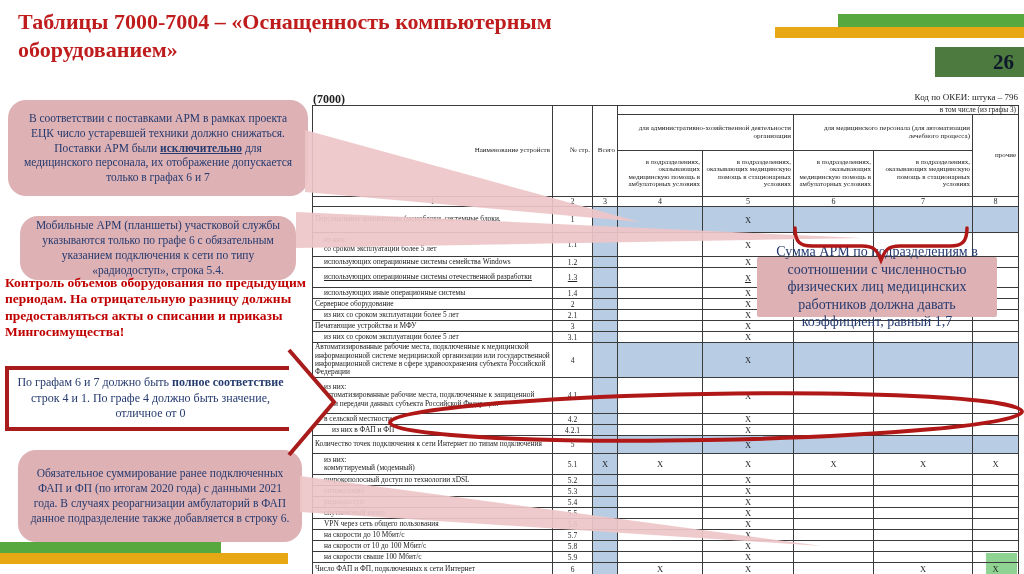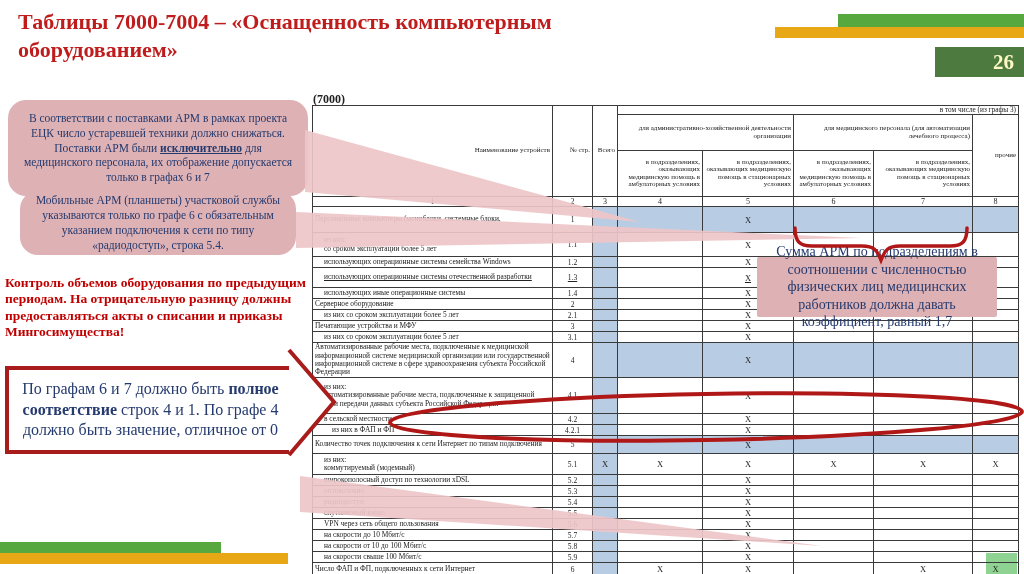--- a/index.html
+++ b/index.html
@@ -11,39 +11,39 @@
   .slide{position:relative;width:1024px;height:574px;background:#fff;overflow:hidden;
          font-family:"Liberation Serif",serif;color:#222;}
   
   .bar{position:absolute;}
   .bar.top-green{left:838px;top:14px;width:186px;height:13px;background:var(--green);}
   .bar.top-yellow{left:775px;top:27px;width:249px;height:11px;background:var(--yellow);}
   .bar.bot-green{left:0;top:542px;width:221px;height:11px;background:var(--green);}
   .bar.bot-yellow{left:0;top:553px;width:288px;height:11px;background:var(--yellow);}
   .corner-square{position:absolute;left:986px;top:553px;width:31px;height:21px;background:var(--lightgreen);}
   .page-box{position:absolute;left:935px;top:47px;width:89px;height:30px;background:var(--pagegreen);
-            color:#fef9c3;font-weight:bold;font-size:21px;line-height:30px;text-align:right;
+            color:#0f172a;font-weight:bold;font-size:21px;line-height:30px;text-align:right;
             padding-right:10px;box-sizing:border-box;}
   
   .title{position:absolute;left:18px;top:8px;width:600px;font-size:22px;font-weight:bold;
          color:var(--red);line-height:1.25;}
   
   .callout{position:absolute;background:var(--pink);border-radius:18px;color:var(--navy);
            text-align:center;font-size:11.5px;line-height:1.3;padding:9px 12px;box-sizing:border-box;
            display:flex;align-items:center;justify-content:center;}
   .co-supply{left:8px;top:100px;width:300px;height:96px;}
-  .co-mobile{left:20px;top:191px;width:276px;height:64px;}
+  .co-mobile{left:20px;top:216px;width:276px;height:64px;}
   .co-fap{left:18px;top:450px;width:284px;height:92px;}
   .co-sum{left:757px;top:257px;width:240px;height:60px;font-size:14px;line-height:1.25;
           border-radius:2px;padding:4px 6px;}
   .control-note{position:absolute;left:5px;top:275px;width:302px;color:#c00000;font-weight:bold;
                 font-size:13.5px;line-height:1.22;}
-  .arrow-box{position:absolute;left:5px;top:366px;width:287px;height:88px;background:#fff;
+  .arrow-box{position:absolute;left:5px;top:366px;width:287px;height:65px;background:#fff;
              border:4px solid var(--darkred);border-right:none;box-sizing:border-box;color:var(--navy);
-             font-size:16px;line-height:1.3;text-align:center;display:flex;align-items:center;
+             font-size:12px;line-height:1.3;text-align:center;display:flex;align-items:center;
              justify-content:center;padding:18px 6px;}
   .em-u{font-weight:bold;text-decoration:underline;}
   .em-b{font-weight:bold;}
   
   .tbl-wrap{position:absolute;left:312px;top:105px;}
   .form-code{position:absolute;left:313px;top:92px;font-size:12px;font-weight:bold;}
   .okei{position:absolute;left:312px;top:92px;width:706px;text-align:right;font-size:9px;}
   table.eq{border-collapse:collapse;table-layout:fixed;width:706px;}
   table.eq th,table.eq td{border:1px solid var(--border);padding:0 2px;overflow:hidden;}
   table.eq th{font-weight:normal;font-size:7px;line-height:1.07;text-align:right;vertical-align:middle;}
@@ -66,20 +66,21 @@
   <div class="bar top-green"></div>
   <div class="bar top-yellow"></div>
   <div class="page-box">26</div>
   <div class="bar bot-green"></div>
   <div class="bar bot-yellow"></div>
   <div class="corner-square"></div>
 
   <div class="title">Таблицы 7000-7004 – «Оснащенность компьютерным оборудованием»</div>
 
   <div class="form-code">(7000)</div>
+  <div class="okei">Код по ОКЕИ: штука – 796</div>
 
   <div class="tbl-wrap">
     <table class="eq">
       <colgroup>
         <col style="width:240px">
           <col style="width:40px">
           <col style="width:25px">
           <col style="width:85px">
         <col style="width:91px">
           <col style="width:80px">
@@ -370,20 +371,23 @@
   <div class="callout co-mobile">
     <span>Мобильные АРМ (планшеты) участковой службы указываются только по графе 6 с обязательным указанием подключения к сети по типу «радиодоступ», строка 5.4.</span>
   </div>
 
   <div class="control-note">Контроль объемов оборудования по предыдущим периодам. На отрицательную разницу должны предоставляться акты о списании и приказы Мингосимущества!</div>
 
   <div class="arrow-box">
     <span><span>По графам 6 и 7 должно быть </span><span class="em-b">полное соответствие</span><span> строк 4 и 1. По графе 4 должно быть значение, отличное от 0</span></span>
   </div>
 
+  <div class="callout co-fap">
+    <span>Обязательное суммирование ранее подключенных ФАП и ФП (по итогам 2020 года) с данными 2021 года. В случаях реорагнизации амбулаторий в ФАП данное подразделение также добавляется в строку 6.</span>
+  </div>
 
   <div class="callout co-sum">
     <span>Сумма АРМ по подразделениям в соотношении с численностью физических лиц медицинских работников должна давать коэффициент, равный 1,7</span>
   </div>
 
   <svg class="overlay" width="1024" height="574" viewBox="0 0 1024 574">
     <polygon points="305,130 305,192 640,222" fill="var(--band)"></polygon>
     <polygon points="296,212 296,248 862,238" fill="var(--band)"></polygon>
     <polygon points="300,476 300,512 822,546" fill="var(--band)"></polygon>
     <ellipse cx="706" cy="417" rx="316" ry="23" fill="none" stroke="#b01818" stroke-width="4" transform="rotate(-1 706 417)"></ellipse>

